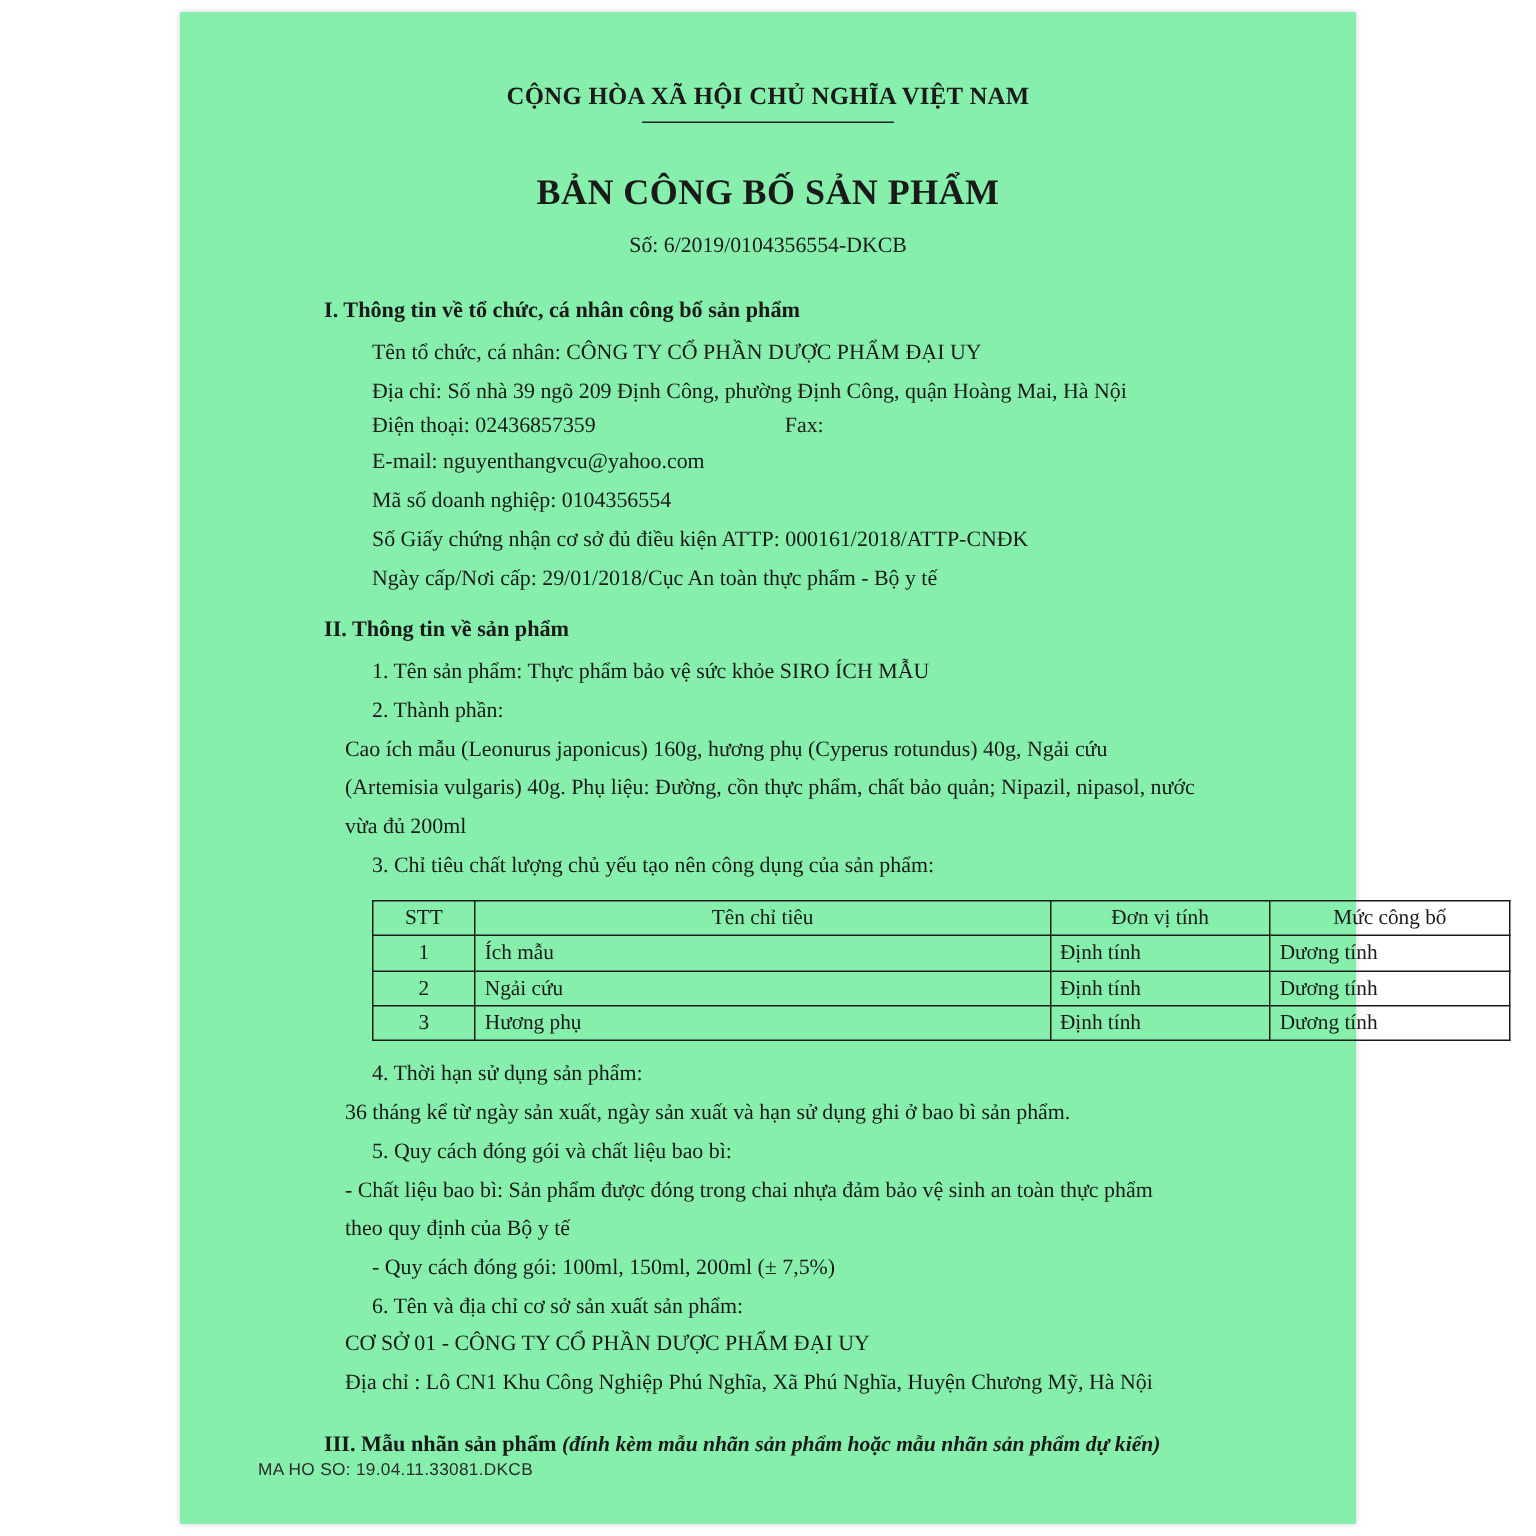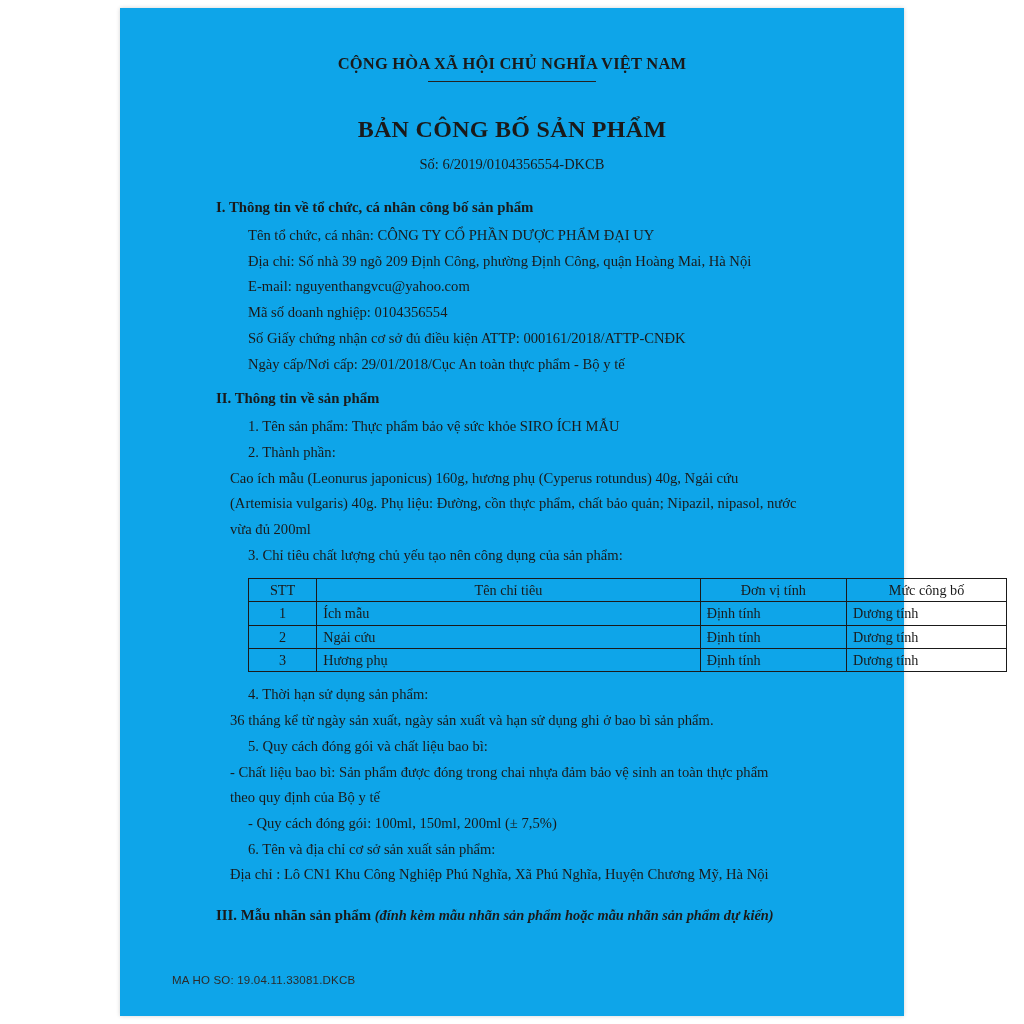--- a/index.html
+++ b/index.html
@@ -13,21 +13,21 @@
     font-family: "Liberation Serif", serif;
     color: #1a1a1a;
     overflow: hidden;
   }
   .page {
     position: absolute;
     left: 120px;
     top: 8px;
     width: 784px;
     height: 1008px;
-    background: #0ea5e9;
+    background: #86efac;
     box-shadow: 0 0 4px rgba(0,0,0,0.18);
     box-sizing: border-box;
     padding: 46px 52px 20px 52px;
   }
   .hdr {
     text-align: center;
   }
   .hdr .nation {
     font-size: 16.5px;
     font-weight: bold;
@@ -144,20 +144,24 @@
     <div class="nation">CỘNG HÒA XÃ HỘI CHỦ NGHĨA VIỆT NAM</div>
     <div class="rule"></div>
   </div>
 
   <div class="doc-title">BẢN CÔNG BỐ SẢN PHẨM</div>
   <div class="doc-number">Số: 6/2019/0104356554-DKCB</div>
 
   <div class="sec-title">I. Thông tin về tổ chức, cá nhân công bố sản phẩm</div>
   <div class="line first">Tên tổ chức, cá nhân: CÔNG TY CỔ PHẦN DƯỢC PHẨM ĐẠI UY</div>
   <div class="line">Địa chỉ: Số nhà 39 ngõ 209 Định Công, phường Định Công, quận Hoàng Mai, Hà Nội</div>
+  <div class="phone-row">
+    <span>Điện thoại: 02436857359</span>
+    <span class="fax">Fax:</span>
+  </div>
   <div class="line">E-mail: nguyenthangvcu@yahoo.com</div>
   <div class="line">Mã số doanh nghiệp: 0104356554</div>
   <div class="line">Số Giấy chứng nhận cơ sở đủ điều kiện ATTP:  000161/2018/ATTP-CNĐK</div>
   <div class="line">Ngày cấp/Nơi cấp: 29/01/2018/Cục An toàn thực phẩm - Bộ y tế</div>
 
   <div class="sec-title tight">II. Thông tin về sản phẩm</div>
   <div class="line first">1. Tên sản phẩm: Thực phẩm bảo vệ sức khỏe SIRO ÍCH MẪU</div>
   <div class="line">2. Thành phần:</div>
   <div class="line wrap">Cao ích mẫu (Leonurus japonicus) 160g, hương phụ (Cyperus rotundus) 40g, Ngải cứu</div>
   <div class="line wrap">(Artemisia vulgaris) 40g. Phụ liệu: Đường, cồn thực phẩm, chất bảo quản; Nipazil, nipasol, nước</div>
@@ -196,20 +200,21 @@
     </tbody>
   </table>
 
   <div class="line" style="margin-top:12px">4. Thời hạn sử dụng sản phẩm:</div>
   <div class="line indent-less">36 tháng kể từ ngày sản xuất, ngày sản xuất và hạn sử dụng ghi ở bao bì sản phẩm.</div>
   <div class="line">5. Quy cách đóng gói và chất liệu bao bì:</div>
   <div class="line hang">- Chất liệu bao bì: Sản phẩm được đóng trong chai nhựa đảm bảo vệ sinh an toàn thực phẩm</div>
   <div class="line hang">theo quy định của Bộ y tế</div>
   <div class="line">- Quy cách đóng gói: 100ml, 150ml, 200ml (± 7,5%)</div>
   <div class="line">6. Tên và địa chỉ cơ sở sản xuất sản phẩm:</div>
+  <div class="line indent-less">CƠ SỞ 01 - CÔNG TY CỔ PHẦN DƯỢC PHẨM ĐẠI UY</div>
   <div class="line indent-less">Địa chỉ : Lô CN1 Khu Công Nghiệp Phú Nghĩa, Xã Phú Nghĩa, Huyện Chương Mỹ, Hà Nội</div>
 
   <div class="sec3">
     <span>III. Mẫu nhãn sản phẩm</span>
     <em>(đính kèm mẫu nhãn sản phẩm hoặc mẫu nhãn sản phẩm dự kiến)</em>
   </div>
 
   <div class="footer-code">MA HO SO: 19.04.11.33081.DKCB</div>
 </div>
 

